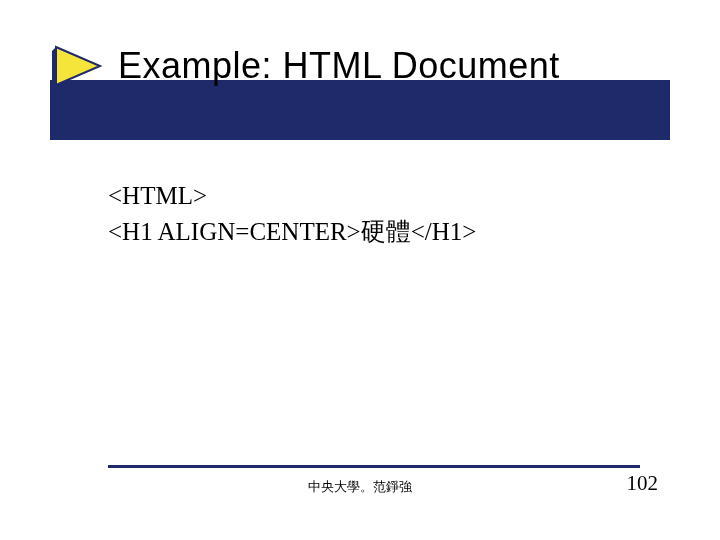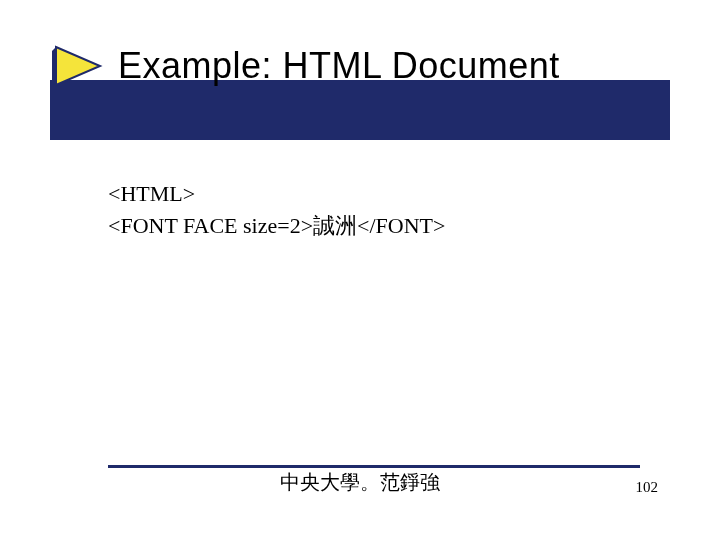--- a/index.html
+++ b/index.html
@@ -38,49 +38,49 @@
     color: #000;
     z-index: 2;
     letter-spacing: 0.5px;
   }
   .body-block {
     position: absolute;
     top: 178px;
     left: 108px;
     right: 80px;
     font-family: "Times New Roman", "SimSun", "Songti TC", serif;
-    font-size: 22px;
+    font-size: 25px;
     line-height: 1.45;
     color: #000;
   }
   .body-block .line { white-space: nowrap; }
   .footer-rule {
     position: absolute;
     left: 108px;
     right: 80px;
     bottom: 56px;
     height: 3px;
     background: #1f2a6a;
   }
   .footer-center {
     position: absolute;
     bottom: 28px;
     left: 0;
     right: 0;
     text-align: center;
     font-family: "SimSun", "Songti TC", serif;
-    font-size: 20px;
+    font-size: 13px;
     color: #000;
   }
   .footer-right {
     position: absolute;
     bottom: 28px;
     right: 62px;
     font-family: "Times New Roman", serif;
-    font-size: 15px;
+    font-size: 21px;
     color: #000;
   }
 </style>
 </head>
 <body>
 
 <div class="slide">
 
   <div class="title-wrap">
     <div class="title-bar2"></div>
@@ -90,20 +90,20 @@
           <polygon points="6,4 50,23 6,42" fill="#f5e43a" stroke="#1f2a6a" stroke-width="2"></polygon>
           <polygon points="6,4 6,42 2,38 2,8" fill="#1f2a6a"></polygon>
         </svg>
       </span>
       <span class="ttxt">Example: HTML Document</span>
     </div>
   </div>
 
   <div class="body-block">
     <div class="line">&lt;HTML&gt;</div>
-    <div class="line">&lt;FONT FACE size=2&gt;誠洲&lt;/FONT&gt;</div>
+    <div class="line">&lt;H1 ALIGN=CENTER&gt;硬體&lt;/H1&gt;</div>
   </div>
 
   <div class="footer-rule"></div>
   <div class="footer-center">中央大學。范錚強</div>
   <div class="footer-right">102</div>
 
 </div>
 
 </body></html>

